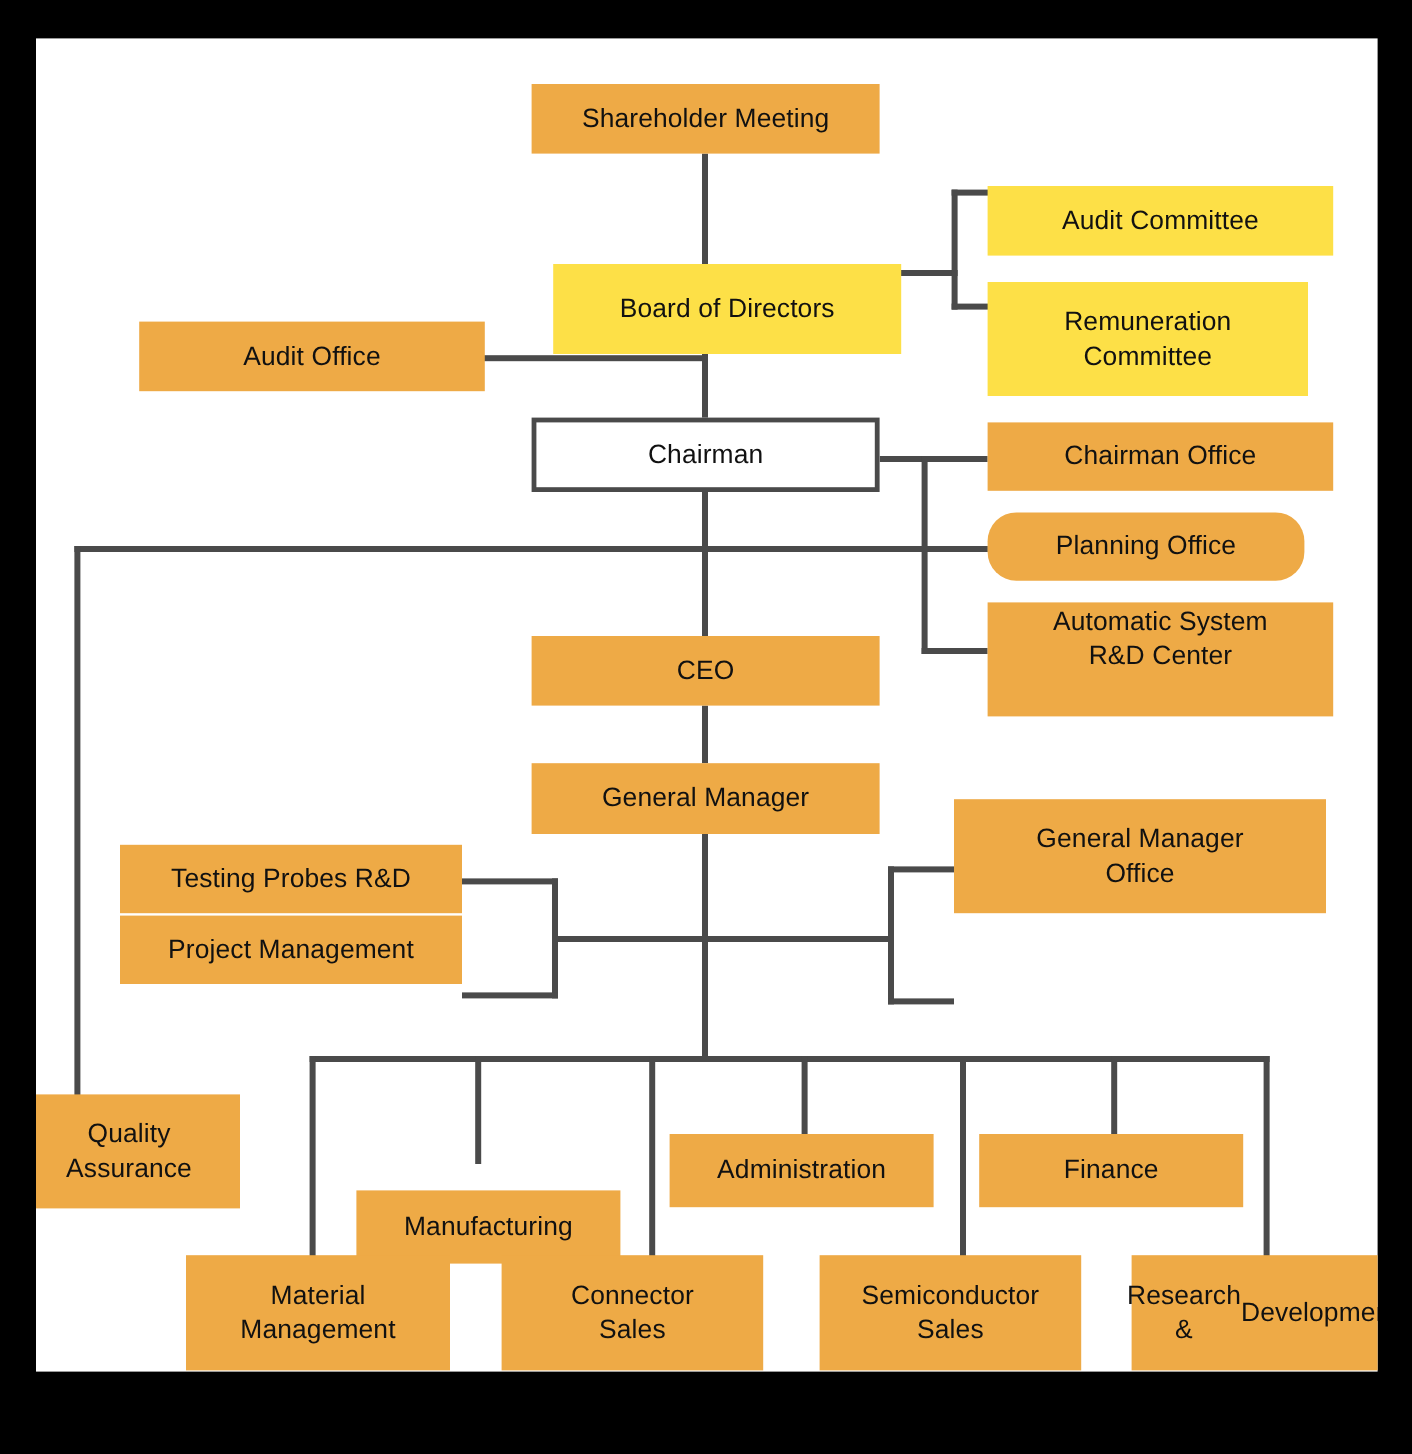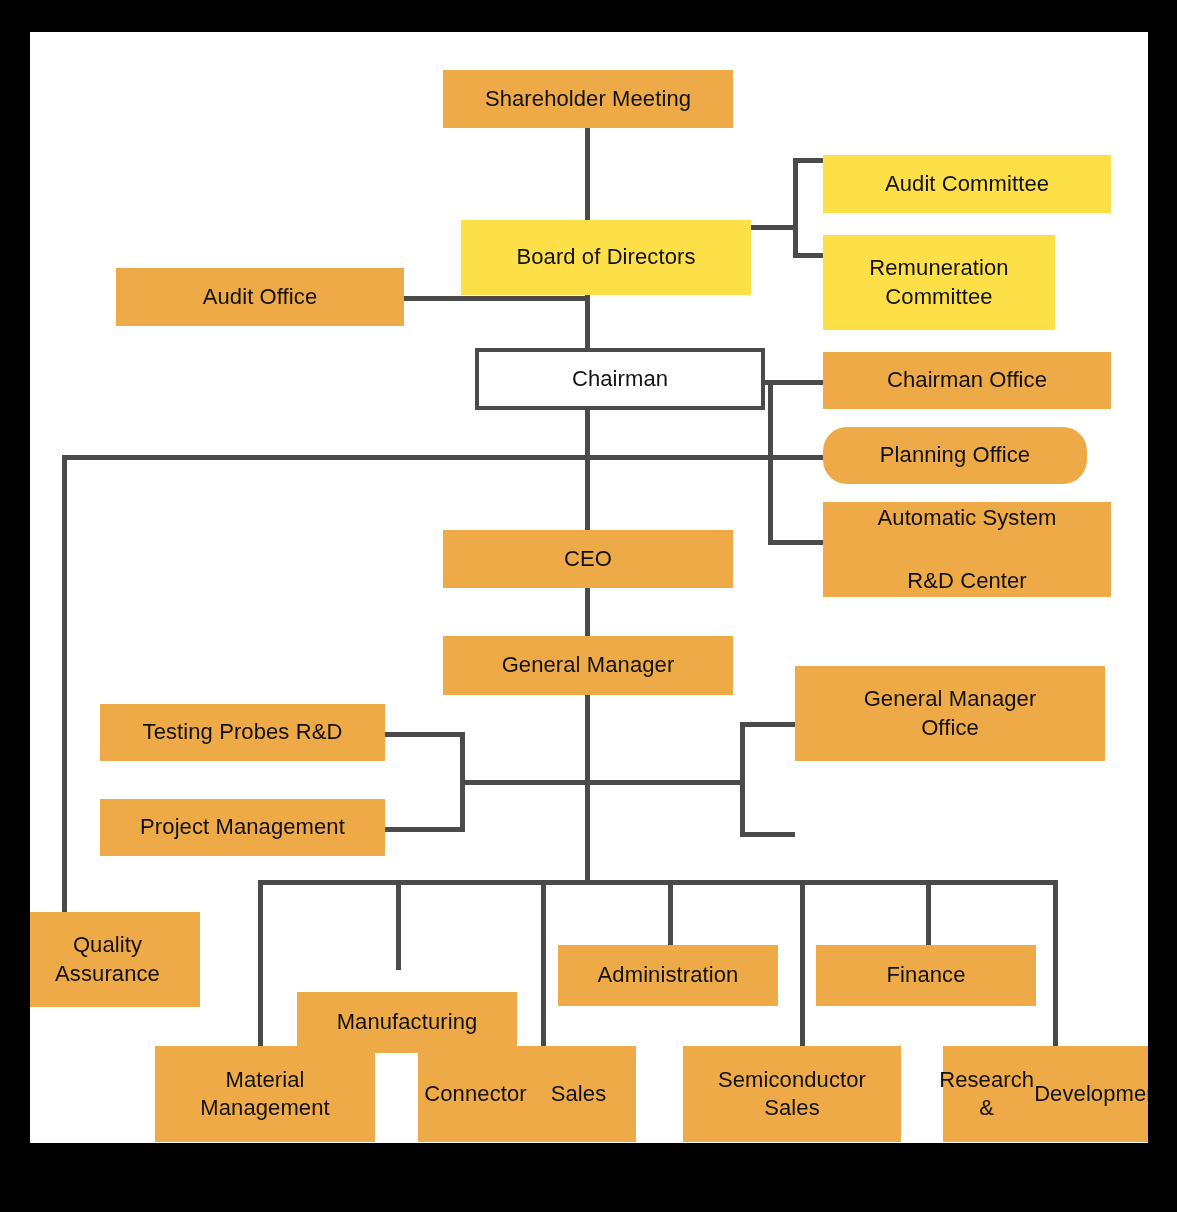--- a/index.html
+++ b/index.html
@@ -52,21 +52,20 @@
     line-height: 1.28;
     letter-spacing: 0.1px;
     padding: 2px 6px;
     z-index: 5;
   }
   .node.orange { background: #eeaa46; }
   .node.gray   { background: #fde047; }
   .node.white  {
     background: #ffffff;
     border: 4px solid #4a4a4a;
-    margin-left: 32px;
   }
   .node span { display: block; width: 100%; }
 </style>
 </head>
 <body>
 
 <div id="chart-frame">
   <div id="canvas">
 
     <div class="ln" style="left:555px; top:96px; width:5px; height:92px;"></div>
@@ -120,59 +119,59 @@
     </div>
 
     <div class="node gray" style="left:431px; top:188px; width:290px; height:75px;justify-content:flex-end;">
       <span>Board of Directors</span>
     </div>
 
     <div class="node gray" style="left:793px; top:123px; width:288px; height:58px;">
       <span>Audit Committee</span>
     </div>
 
-    <div class="node gray" style="left:793px; top:203px; width:232px; height:95px; flex-direction:column; justify-content:center;">
+    <div class="node gray" style="left:793px; top:203px; width:267px; height:95px; flex-direction:column; justify-content:center;">
       <span>Remuneration</span>
       <span>Committee</span>
     </div>
 
     <div class="node orange" style="left:40px; top:236px; width:288px; height:58px;margin-left:46px;">
       <span>Audit Office</span>
     </div>
 
     <div class="node white" style="left:413px; top:316px; width:290px; height:62px;">
       <span>Chairman</span>
     </div>
 
     <div class="node orange" style="left:793px; top:320px; width:288px; height:57px;">
       <span>Chairman Office</span>
     </div>
 
     <div class="node orange" style="left:793px; top:395px; width:264px; height:57px;border-radius:24px;">
       <span>Planning Office</span>
     </div>
 
-    <div class="node orange" style="left:793px; top:470px; width:288px; height:95px; flex-direction:column; justify-content:space-between;">
+    <div class="node orange" style="left:793px; top:470px; width:288px; height:95px; flex-direction:column; justify-content:flex-start;">
       <span>Automatic System</span>
       <span>R&amp;D Center</span>
     </div>
 
     <div class="node orange" style="left:413px; top:498px; width:290px; height:58px;">
       <span>CEO</span>
     </div>
 
     <div class="node orange" style="left:413px; top:604px; width:290px; height:59px;">
       <span>General Manager</span>
     </div>
 
     <div class="node orange" style="left:70px; top:672px; width:285px; height:57px;">
       <span>Testing Probes R&amp;D</span>
     </div>
 
-    <div class="node orange" style="left:70px; top:767px; width:285px; height:57px;">
+    <div class="node orange" style="left:70px; top:731px; width:285px; height:57px;">
       <span>Project Management</span>
     </div>
 
     <div class="node orange" style="left:765px; top:634px; width:310px; height:95px; flex-direction:column; justify-content:center;">
       <span>General Manager</span>
       <span>Office</span>
     </div>
 
 
     <div class="node orange" style="left:-15px; top:880px; width:185px; height:95px; flex-direction:column; justify-content:center;">
@@ -186,21 +185,21 @@
 
     <div class="node orange" style="left:125px; top:1014px; width:220px; height:96px; flex-direction:column; justify-content:center;">
       <span>Material</span>
       <span>Management</span>
     </div>
 
     <div class="node orange" style="left:528px; top:913px; width:220px; height:61px;">
       <span>Administration</span>
     </div>
 
-    <div class="node orange" style="left:388px; top:1014px; width:218px; height:96px; flex-direction:row; justify-content:center;">
+    <div class="node orange" style="left:388px; top:1014px; width:218px; height:96px; flex-direction:column; justify-content:center;">
       <span>Connector</span>
       <span>Sales</span>
     </div>
 
     <div class="node orange" style="left:786px; top:913px; width:220px; height:61px;">
       <span>Finance</span>
     </div>
 
     <div class="node orange" style="left:653px; top:1014px; width:218px; height:96px; flex-direction:column; justify-content:center;">
       <span>Semiconductor</span>

